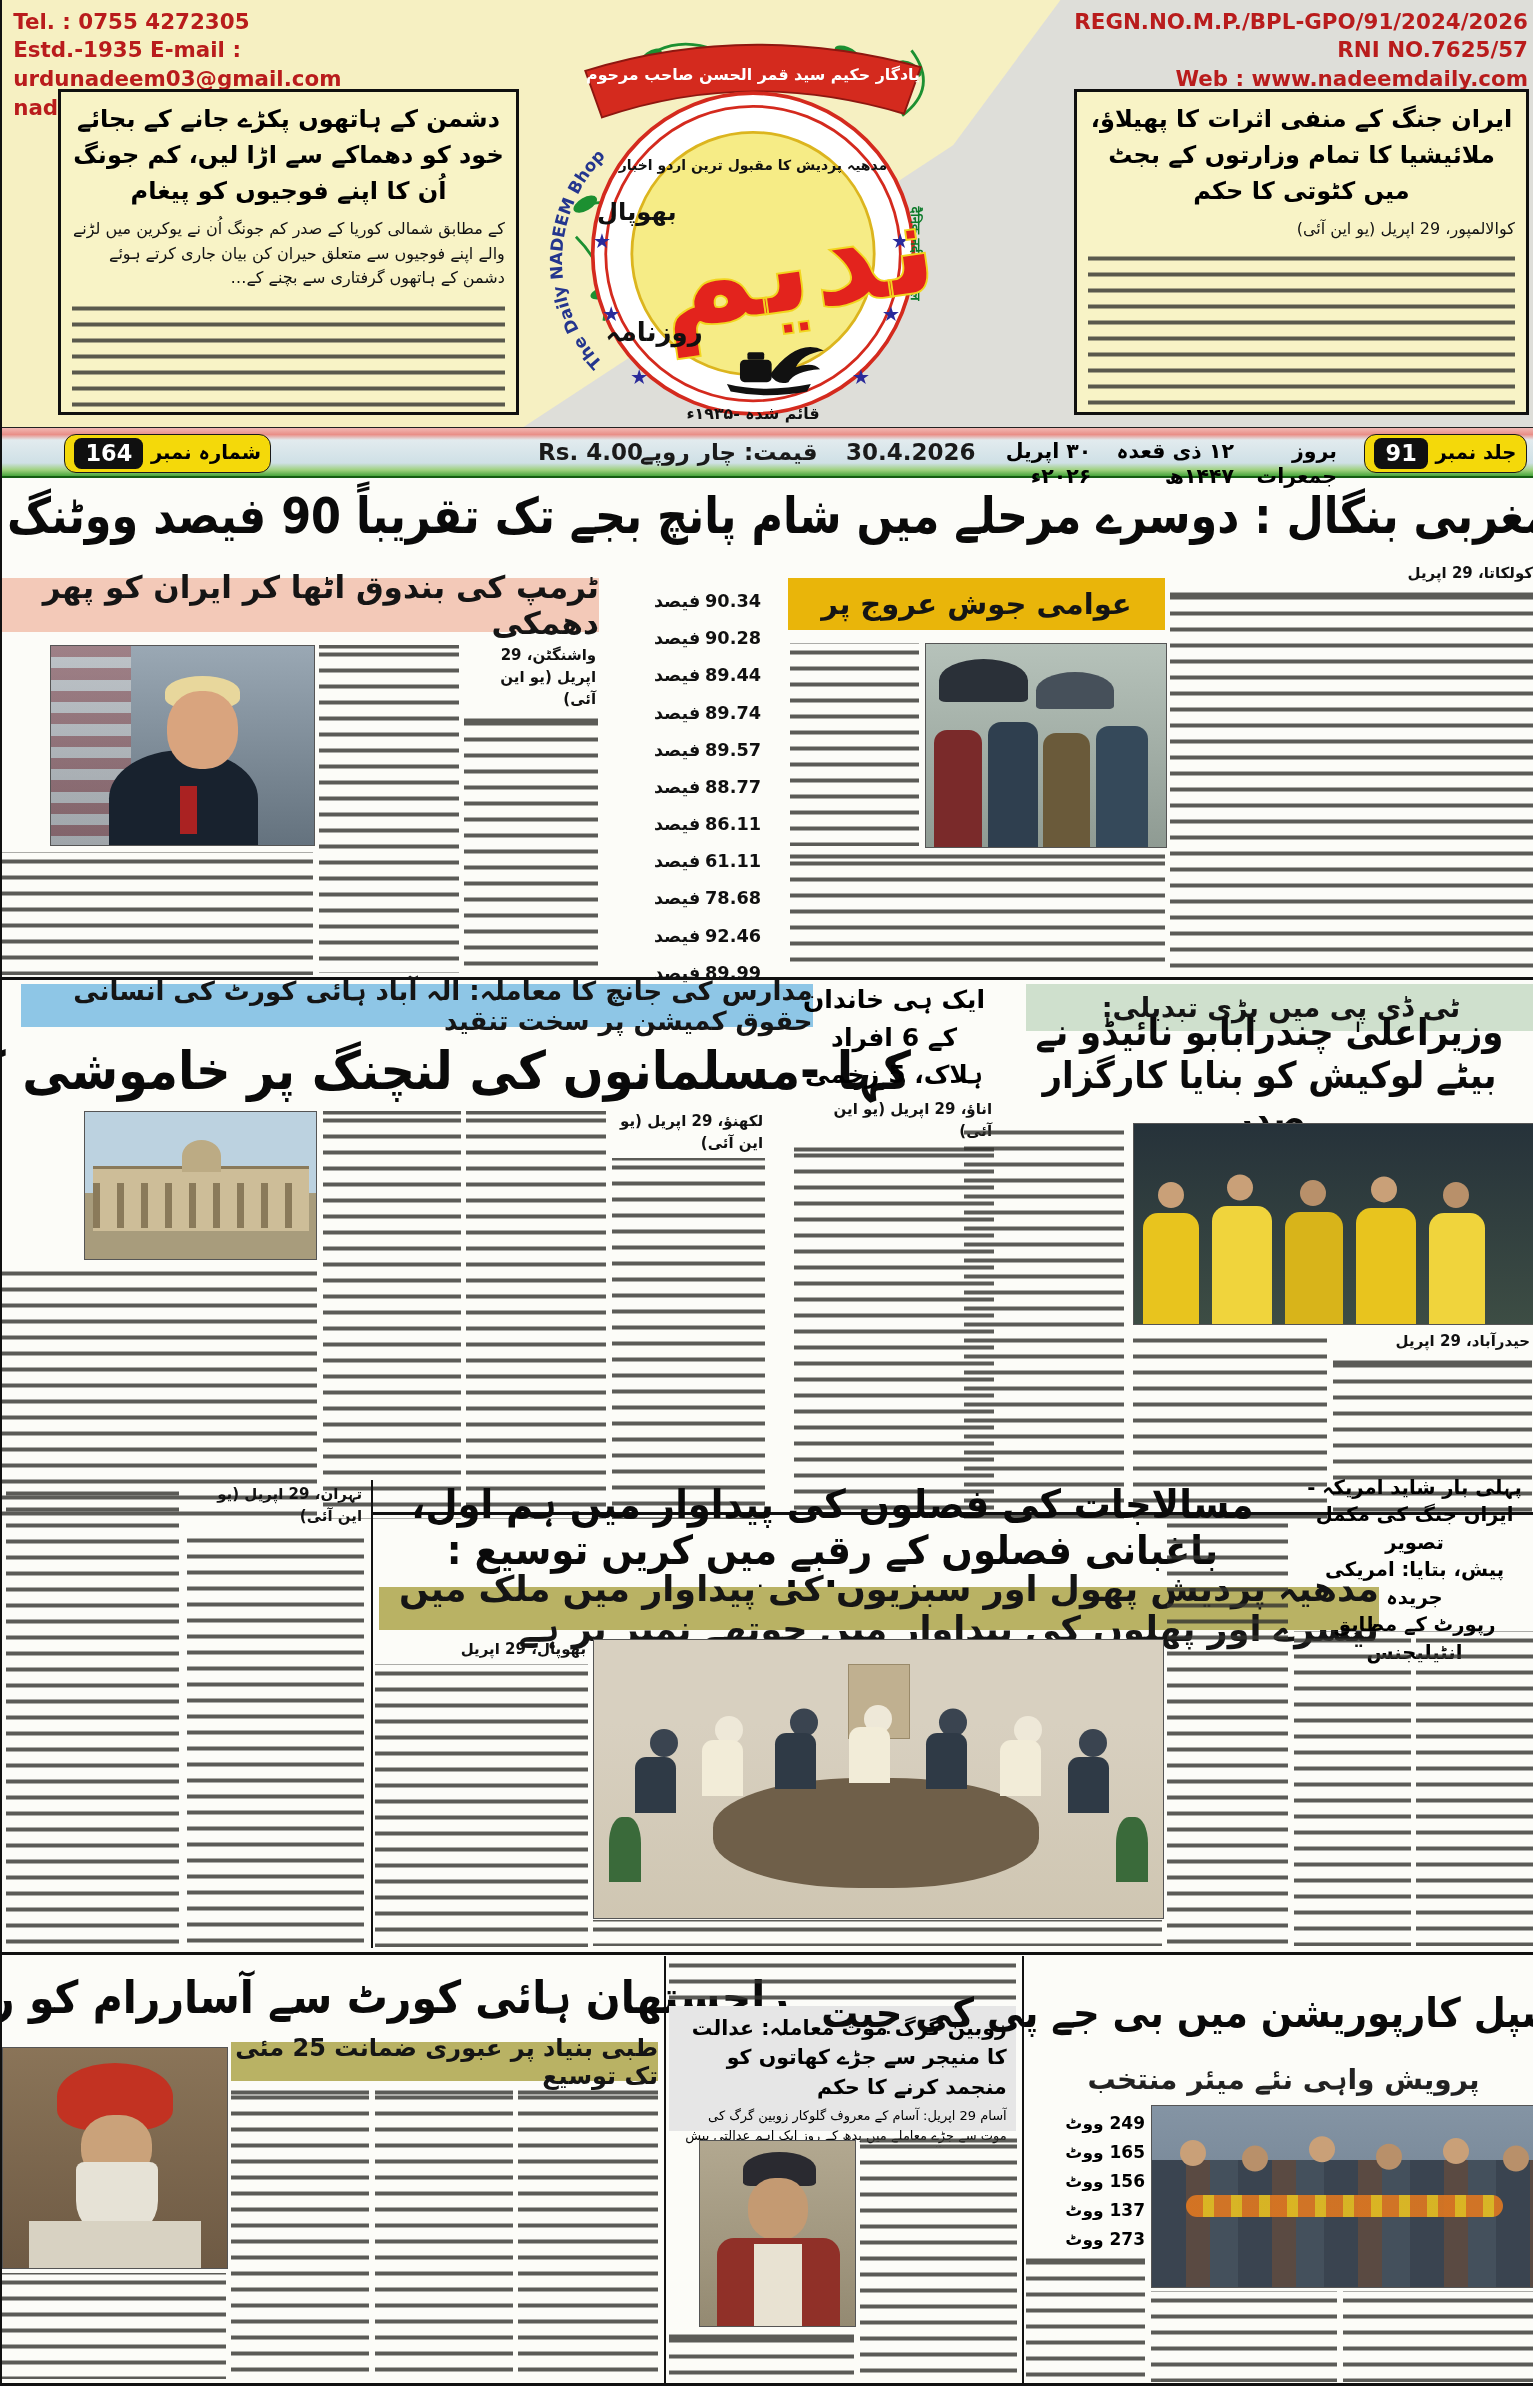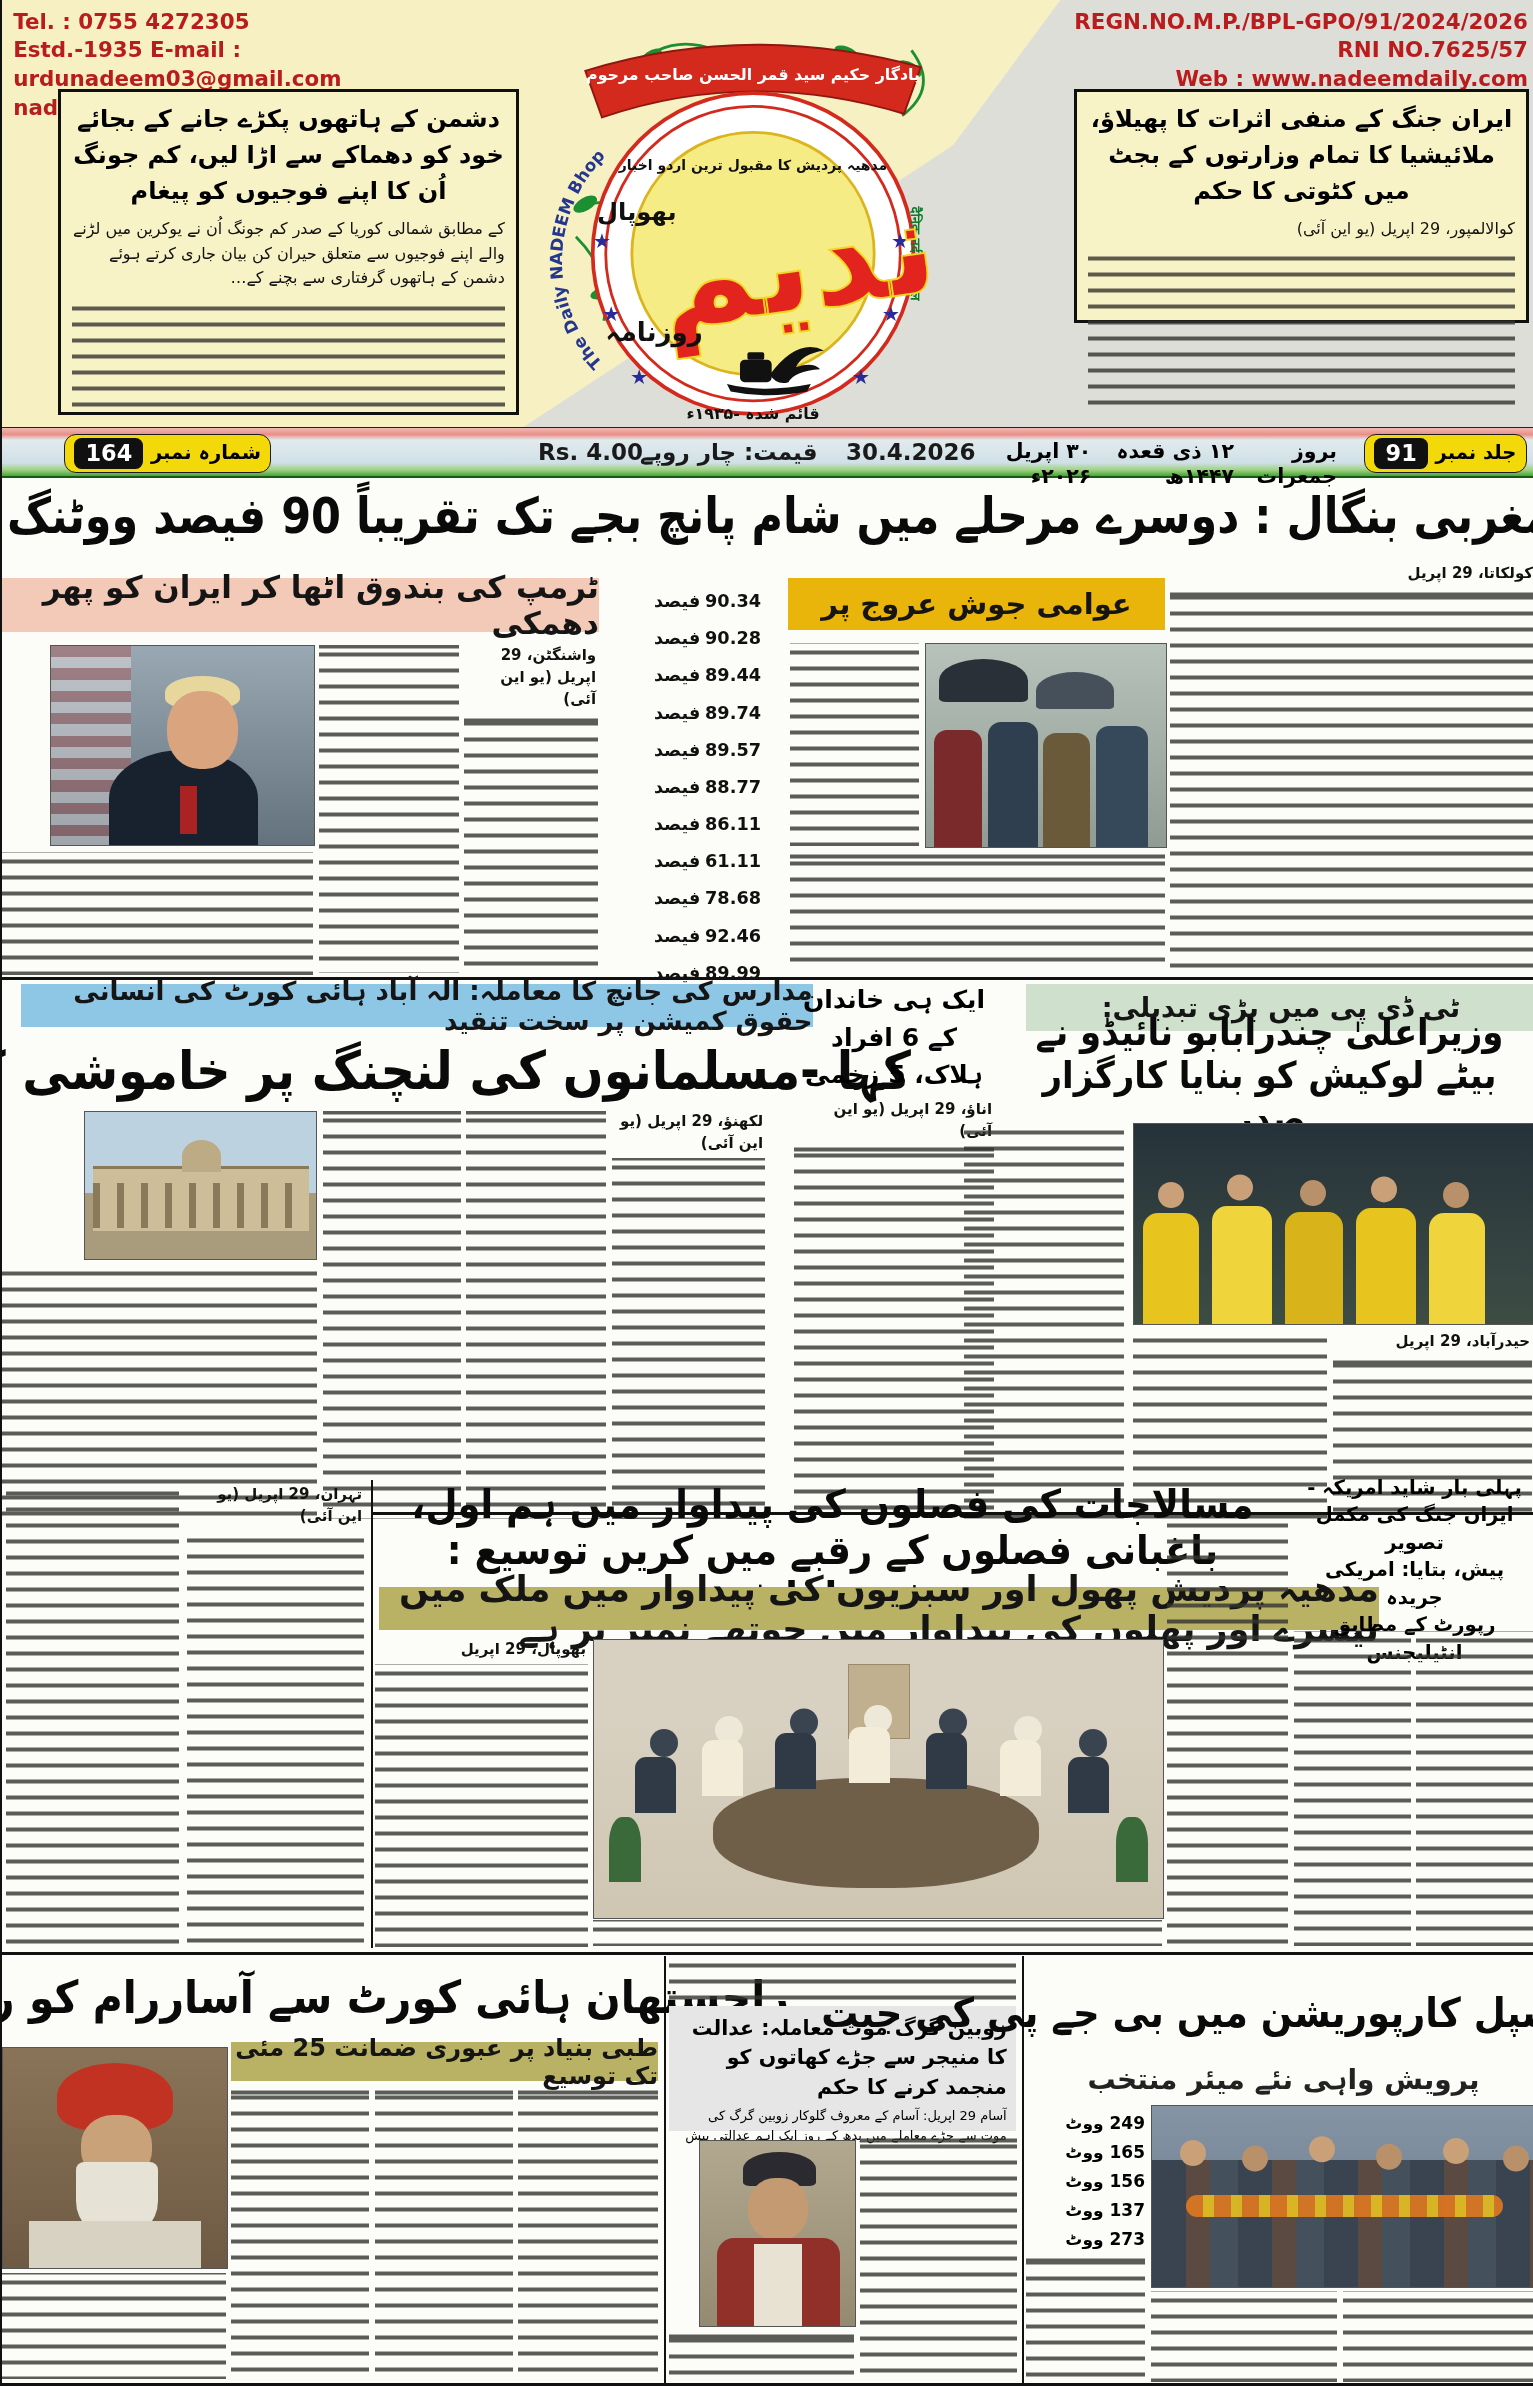--- a/index.html
+++ b/index.html
@@ -62,21 +62,21 @@
     <div>RNI NO.7625/57</div>
     <div>Web : www.nadeemdaily.com</div>
   </div>
 
   <div class="abs newsbox" style="left:56px;top:89px;width:461px;height:326px;">
     <div class="hl">دشمن کے ہاتھوں پکڑے جانے کے بجائے خود کو دھماکے سے اڑا لیں، کم جونگ اُن کا اپنے فوجیوں کو پیغام</div>
     <div class="snip">کے مطابق شمالی کوریا کے صدر کم جونگ اُن نے یوکرین میں لڑنے والے اپنے فوجیوں سے متعلق حیران کن بیان جاری کرتے ہوئے دشمن کے ہاتھوں گرفتاری سے بچنے کے…</div>
     <div class="sim"></div>
   </div>
 
-  <div class="abs newsbox" style="left:1072px;top:89px;width:455px;height:234px;">
+  <div class="abs newsbox" style="left:1072px;top:89px;width:455px;height:326px;">
     <div class="hl">ایران جنگ کے منفی اثرات کا پھیلاؤ، ملائیشیا کا تمام وزارتوں کے بجٹ میں کٹوتی کا حکم</div>
     <div class="snip">کوالالمپور، 29 اپریل (یو این آئی)</div>
     <div class="sim" style="height:158px;"></div>
   </div>
 
   <div class="abs" style="left:518px;top:13px;width:453px;height:414px;">
     <svg width="453" height="414" viewBox="0 0 486 444">
 
       <g stroke="#1c9031" stroke-width="3" fill="none">
         <path d="M60,210 q60,-25 55,40 q-5,55 45,60"></path>

